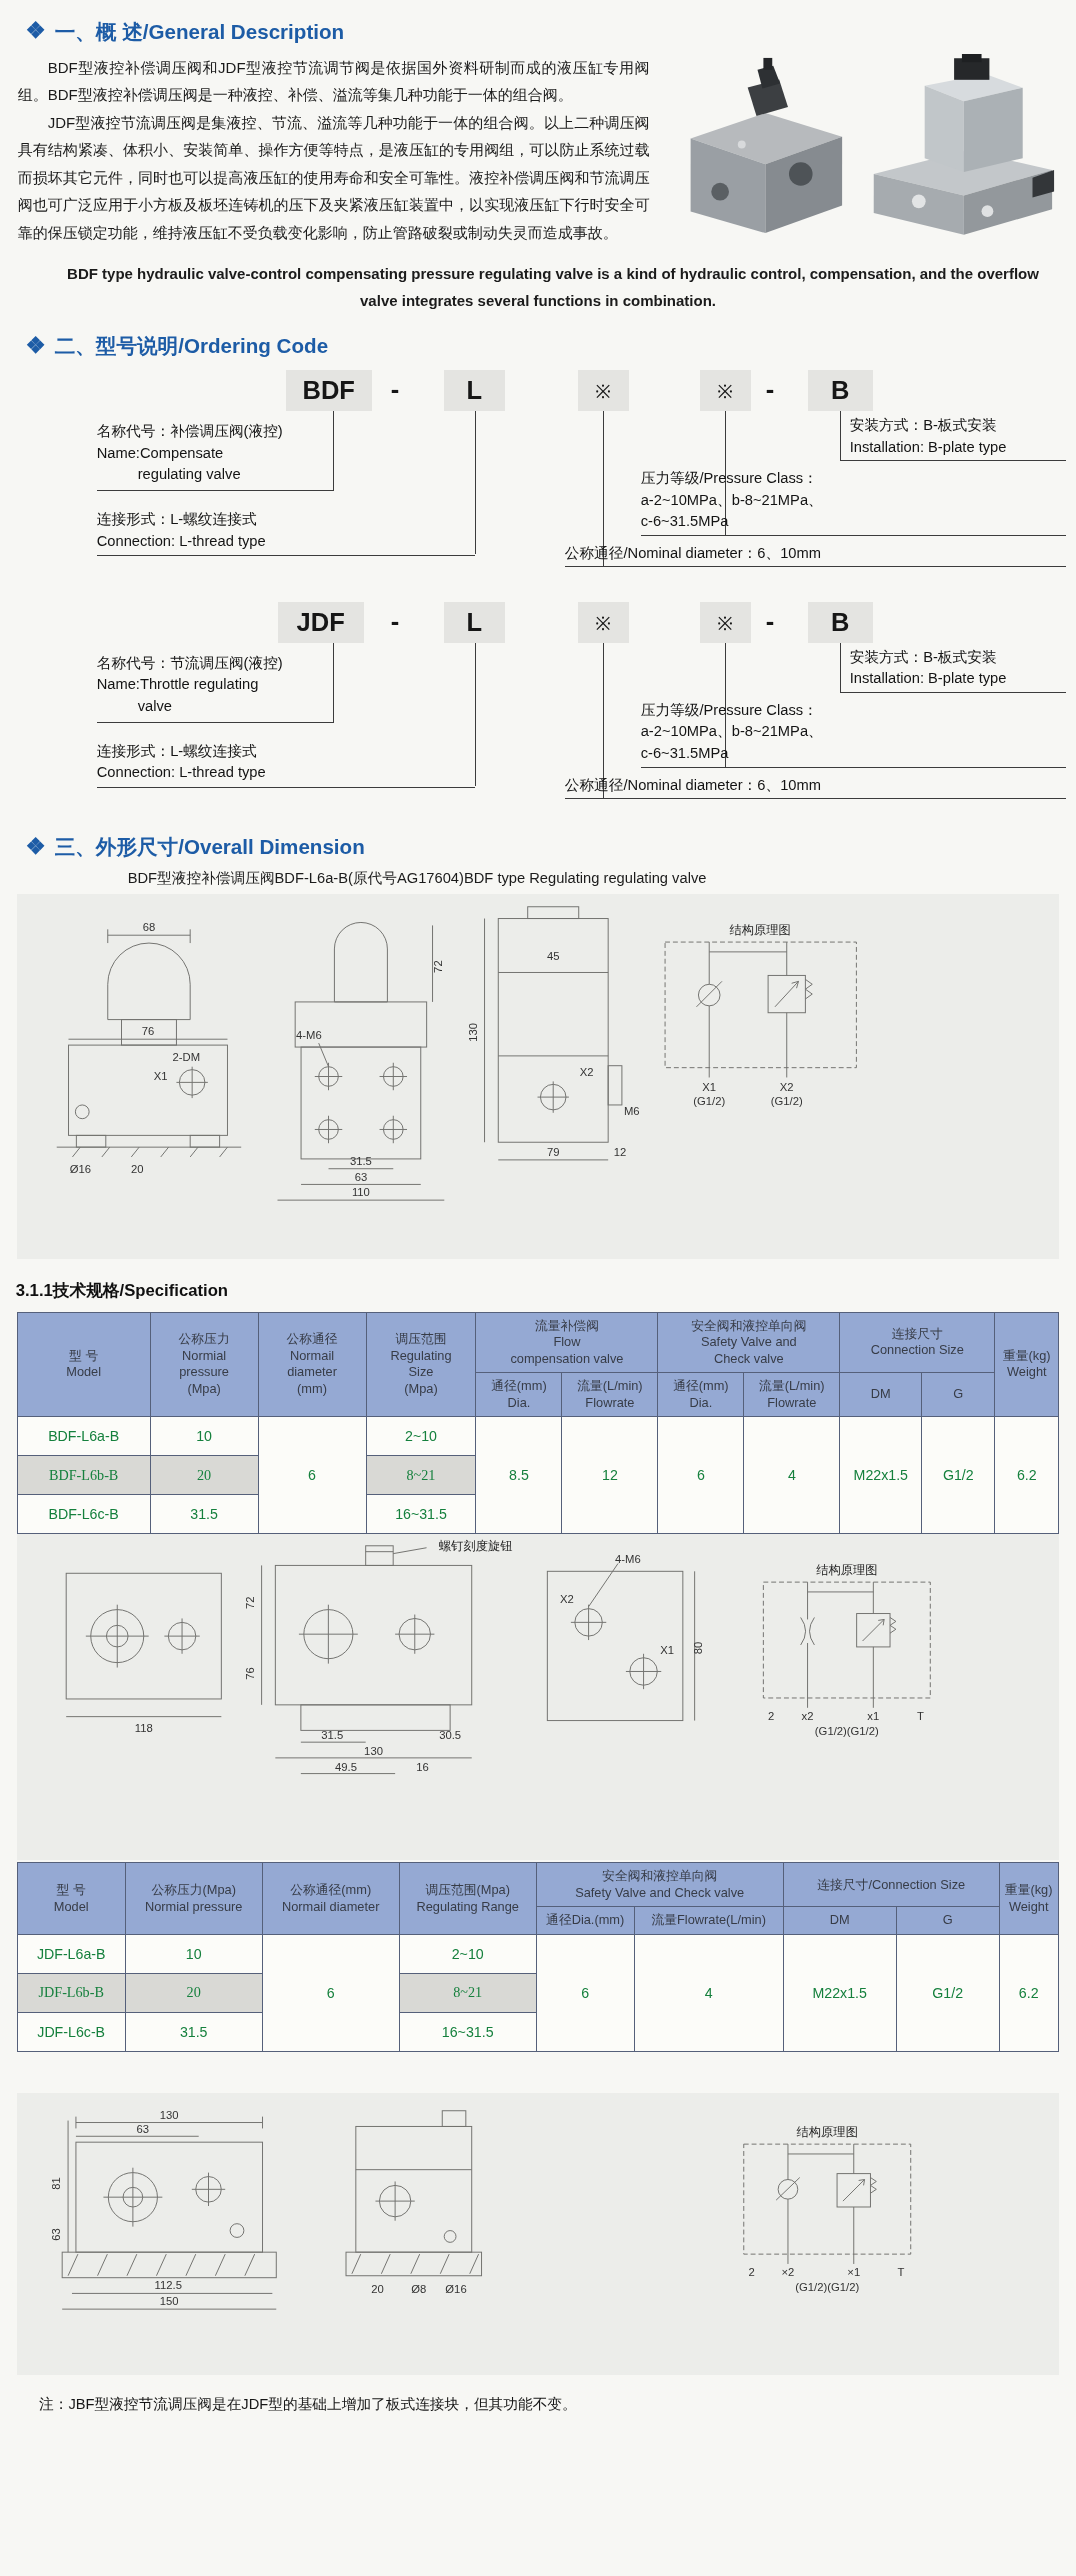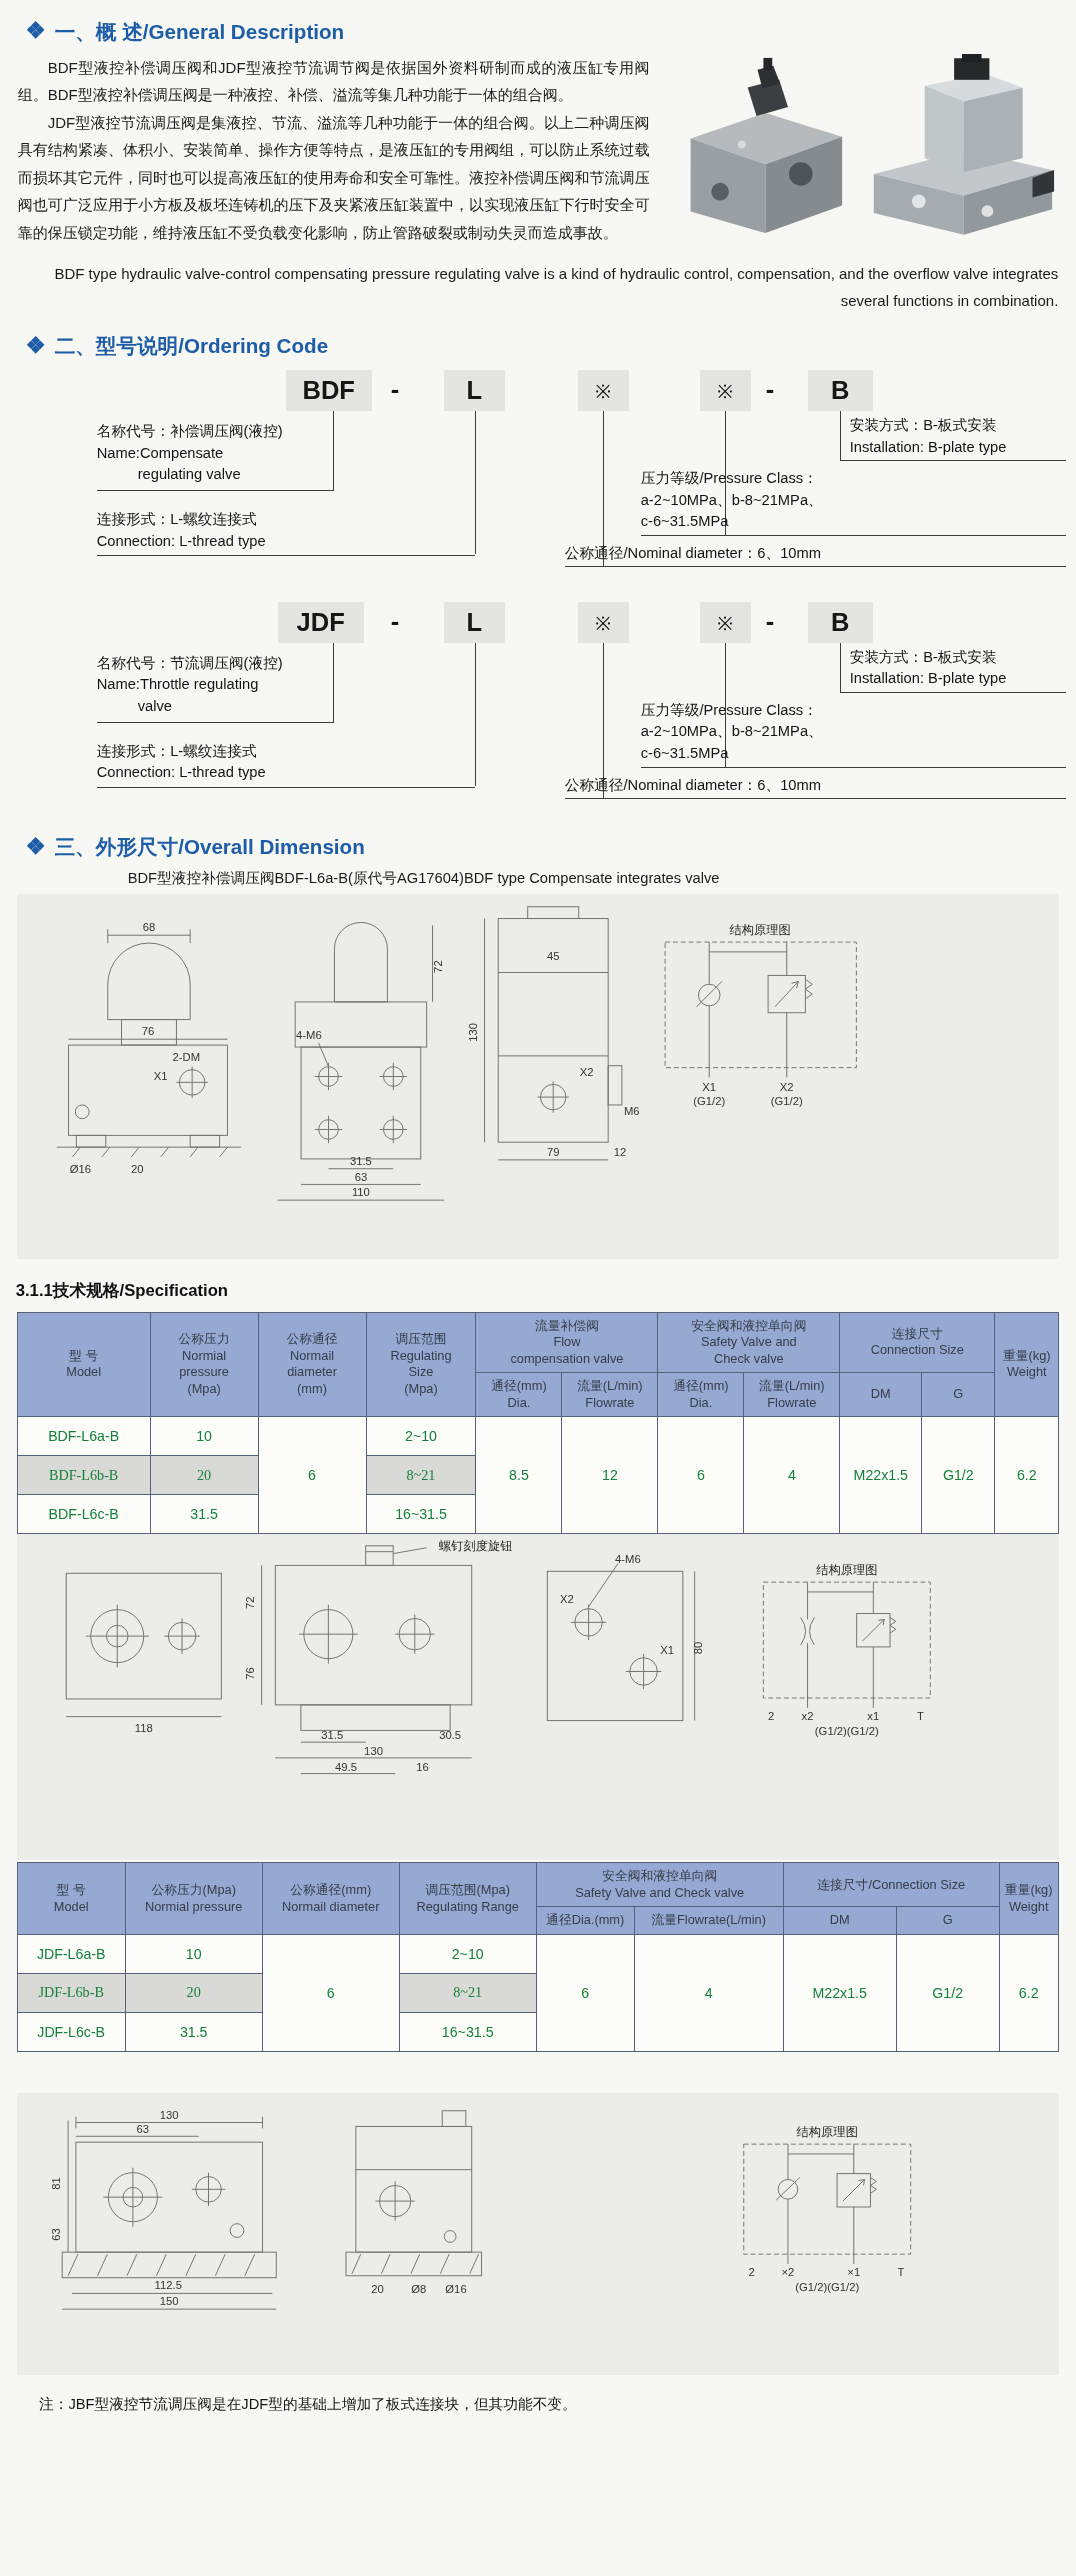--- a/index.html
+++ b/index.html
@@ -3,21 +3,21 @@
 <meta charset="utf-8">
 <style>
   html,body{margin:0;padding:0;background:#e9e9e7;}
   .page{position:relative;width:1076px;height:2576px;background:#f7f7f4;
         font-family:"Liberation Sans",sans-serif;overflow:hidden;}
   .content{padding:15.7px 17.7px 0 17.7px;}
   .sec-head{display:flex;align-items:center;gap:8.8px;margin:2px 0 7.9px 7.9px;
             color:#1d5ca6;font-size:20.6px;font-weight:bold;}
   .sec-head .dia{font-size:22.6px;line-height:1;}
   p.cn,p.en{margin:0;font-size:15px;line-height:27.5px;color:#1b1b1b;text-indent:2em;text-align:justify;}
-  p.en{text-align:right;}
+  p.en{text-align:center;font-weight:bold;}
   .photos{float:right;width:395px;height:181px;margin:0 0 3.9px 13.7px;display:flex;gap:7.9px;align-items:flex-end;}
   .clear{clear:both;}
   
   .diagram{position:relative;height:210px;margin:9.8px 0 21.6px 0;font-size:14.7px;color:#141414;}
   .cbox{position:absolute;top:0;height:41px;background:#e4e4e1;display:flex;align-items:center;
         justify-content:center;font-weight:bold;font-size:25.5px;color:#161616;}
   .cbox.star{font-size:18.7px;font-weight:normal;}
   .cdash{position:absolute;top:4.9px;font-weight:bold;font-size:25.5px;color:#161616;}
   .vl{position:absolute;width:1px;background:#3c3c3c;}
   .hl{position:absolute;height:1px;background:#3c3c3c;}
@@ -179,21 +179,21 @@
     <div class="lbl" style="left:547px;top:173px">
       <div>公称通径/Nominal diameter：6、10mm</div>
     </div>
     <div class="hl" style="left:547px;top:196px;width:501px"></div>
   </div>
 
   <div class="sec-head">
     <span class="dia">❖</span>
     <span>三、外形尺寸/Overall Dimension</span>
   </div>
-  <div class="caption">BDF型液控补偿调压阀BDF-L6a-B(原代号AG17604)BDF type Compensate integrates  valve</div>
+  <div class="caption">BDF型液控补偿调压阀BDF-L6a-B(原代号AG17604)BDF type Regulating regulating  valve</div>
 </div>
 
   <div class="panel" style="height:365px">
     <svg width="1043" height="365" viewBox="0 0 1062 372">
 
       <g class="ln" transform="translate(50,30)">
         <path d="M42 62 A42 42 0 0 1 126 62 L126 98 L42 98 Z"></path>
         <rect x="56" y="98" width="56" height="26"></rect>
         <rect x="2" y="124" width="162" height="92"></rect>
         <rect x="10" y="216" width="30" height="12"></rect>

